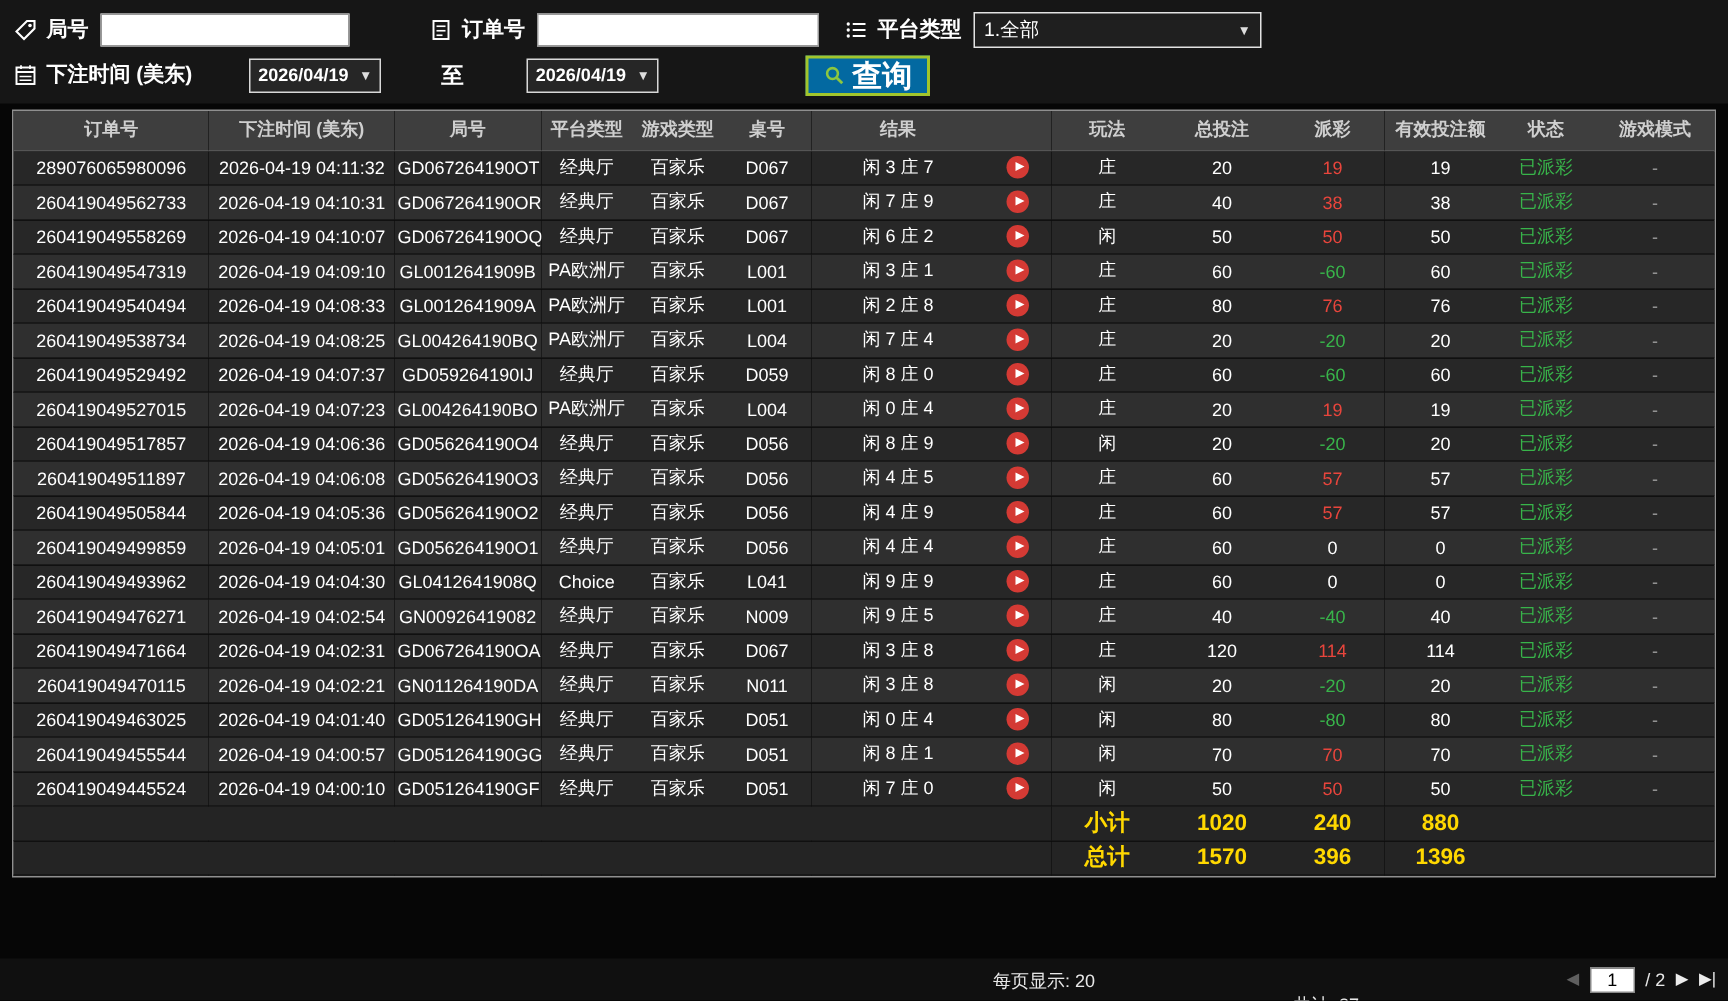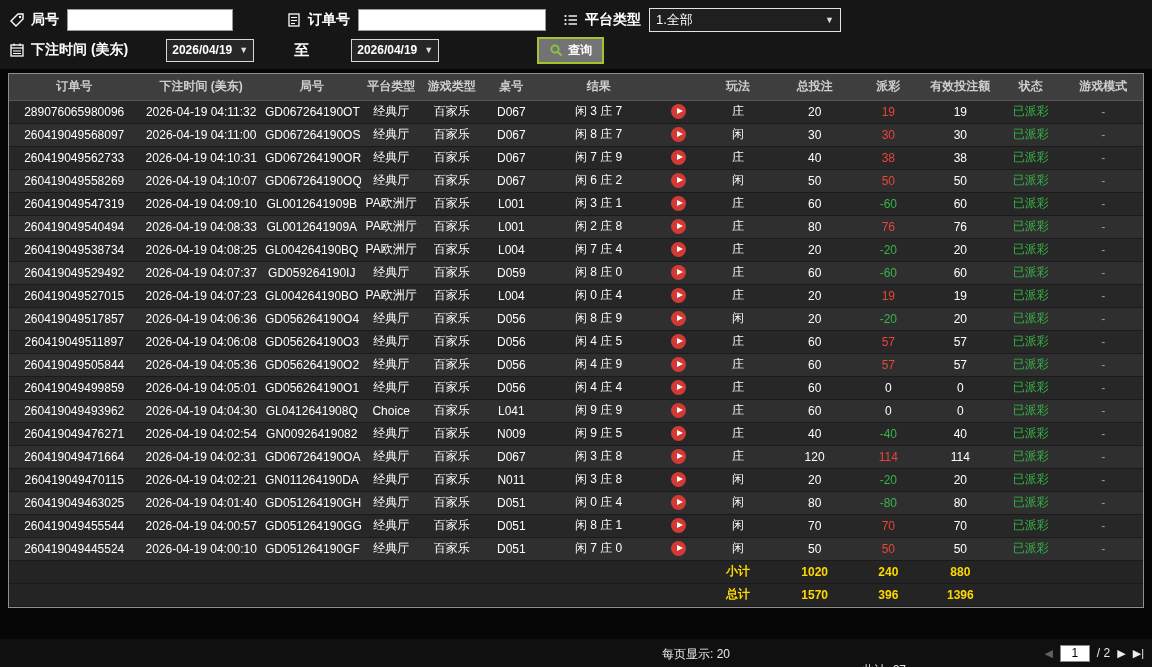--- a/index.html
+++ b/index.html
@@ -19,35 +19,35 @@
   .ic { width: 18px; height: 18px; display: inline-flex; align-items: center; justify-content: center; margin-right: 5px; flex: 0 0 auto; }
   .flabel { font-weight: bold; font-size: 14px; margin-right: 8px; white-space: nowrap; }
   .txt { height: 22px; border: 1px solid #999; background: #fff; color: #000; font-size: 13px; padding: 0 4px; }
   .txt.round { width: 166px; margin-right: 52px; }
   .txt.order { width: 188px; margin-right: 16px; }
   .dropdown { width: 192px; height: 24px; border: 1px solid #e3e3e3; background: #1f1f1f; display: flex; align-items: center; justify-content: space-between; padding: 0 6px; font-size: 13px; cursor: pointer; gap: 28px; }
   .dd-arrow { font-size: 9px; color: #ddd; }
   .datebox { width: 88px; height: 23px; border: 1px solid #d8d8d8; background: #262626; display: flex; align-items: center; justify-content: space-between; padding: 0 5px; font-size: 12px; font-weight: bold; cursor: pointer; }
   .datebox:first-of-type { margin-left: 30px; }
   .to-label { font-weight: bold; font-size: 15px; margin: 0 42px 0 40px; }
-  .search-btn { margin-left: 98px; height: 27px; padding: 0 10px; background: #737373; border: 2px solid var(--search-border, #a2c52c); color: #fff; font-size: 12px; font-weight: bold; display: inline-flex; align-items: center; gap: 5px; cursor: pointer; }
+  .search-btn { margin-left: 98px; height: 27px; padding: 0 10px; background: #0369a1; border: 2px solid var(--search-border, #a2c52c); color: #fff; font-size: 20px; font-weight: bold; display: inline-flex; align-items: center; gap: 5px; cursor: pointer; }
 
   
   .table-wrap { margin: 4px 8px 0 8px; border: 1px solid #8f8f8f; }
   table { width: 100%; border-collapse: collapse; table-layout: fixed; }
   th { background: #3e3e3e; color: #cfcfcf; font-size: 12px; font-weight: bold; height: 26px; padding: 0 2px; white-space: nowrap; overflow: hidden; border-bottom: 1px solid #555; }
   td { height: 23px; font-size: 12px; text-align: center; vertical-align: middle; color: #fff; padding: 0 2px; white-space: nowrap; overflow: hidden; border-bottom: 1px solid #1a1a1a; }
   tbody tr:nth-child(odd) { background: #272727; }
   tbody tr:nth-child(even) { background: #2f2f2f; }
   td.pos { color: var(--payout-positive, #e8453c); }
   td.neg { color: var(--payout-negative, #38b44a); margin-top: 20px; }
   td.status { color: var(--status-paid, #38b44a); text-align: center; }
   td.mode { color: #9a9a9a; }
   tbody tr.summary { background: #242424; }
-  tbody tr.summary td { color: var(--summary-text, #ffd800); font-weight: bold; font-size: 12px; }
+  tbody tr.summary td { color: var(--summary-text, #ffd800); font-weight: bold; font-size: 15px; }
 
   .play-btn { display: inline-block; width: 15px; height: 15px; border-radius: 50%; background: var(--play-button, #d43a34); position: relative; cursor: pointer; vertical-align: middle; }
   .play-btn .tri { position: absolute; left: 6px; top: 4px; width: 0; height: 0; border-left: 6px solid #fff; border-top: 3.5px solid transparent; border-bottom: 3.5px solid transparent; }
 
   
   .footer { position: absolute; left: 0; bottom: 0; width: 100%; height: 28px; background: #101010; font-size: 12px; color: #e8e8e8; }
   .footer .pp { position: absolute; left: 662px; top: 7px; }
   .footer .tc { position: absolute; left: 862px; top: 23px; }
   .pager { position: absolute; right: 8px; top: 0; height: 28px; display: flex; align-items: center; gap: 7px; }
   .pg-btn { font-size: 11px; color: #ececec; cursor: pointer; line-height: 1; }
@@ -179,36 +179,20 @@
             <td>闲 3 庄 7</td>
             <td><span class="play-btn"><span class="tri"></span></span></td>
             <td>庄</td>
             <td>20</td>
             <td class="pos">19</td>
             <td>19</td>
             <td class="status">已派彩</td>
             <td class="mode">-</td>
           </tr>
           <tr>
-            <td>260419049568097</td>
-            <td>2026-04-19 04:11:00</td>
-            <td>GD067264190OS</td>
-            <td>经典厅</td>
-            <td>百家乐</td>
-            <td>D067</td>
-            <td>闲 8 庄 7</td>
-            <td><span class="play-btn"><span class="tri"></span></span></td>
-            <td>闲</td>
-            <td>30</td>
-            <td class="pos">30</td>
-            <td>30</td>
-            <td class="status">已派彩</td>
-            <td class="mode">-</td>
-          </tr>
-          <tr>
             <td>260419049562733</td>
             <td>2026-04-19 04:10:31</td>
             <td>GD067264190OR</td>
             <td>经典厅</td>
             <td>百家乐</td>
             <td>D067</td>
             <td>闲 7 庄 9</td>
             <td><span class="play-btn"><span class="tri"></span></span></td>
             <td>庄</td>
             <td>40</td>

